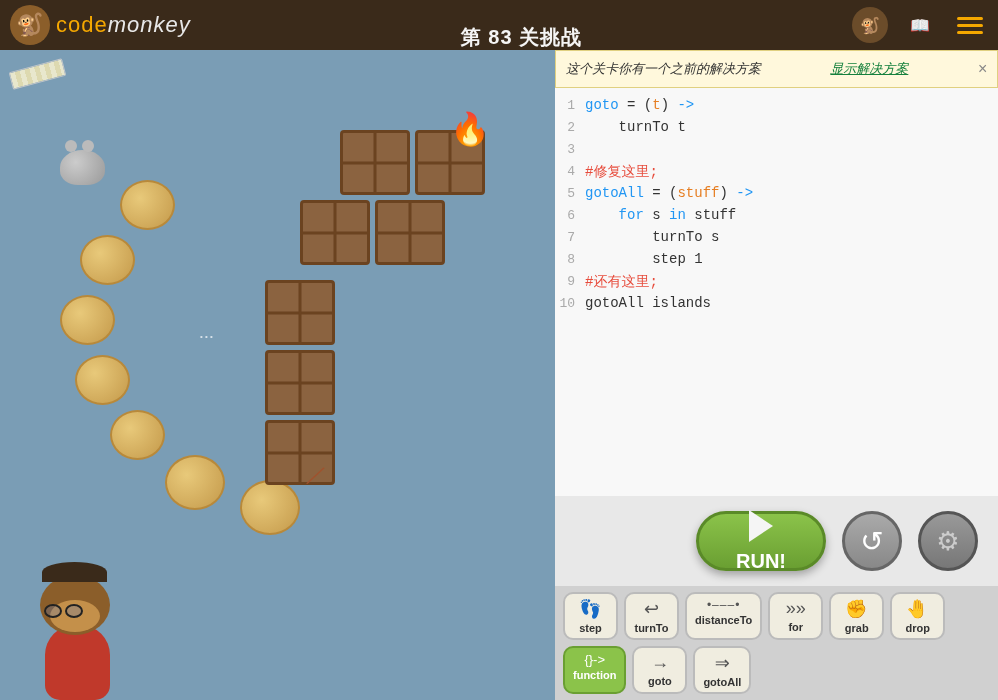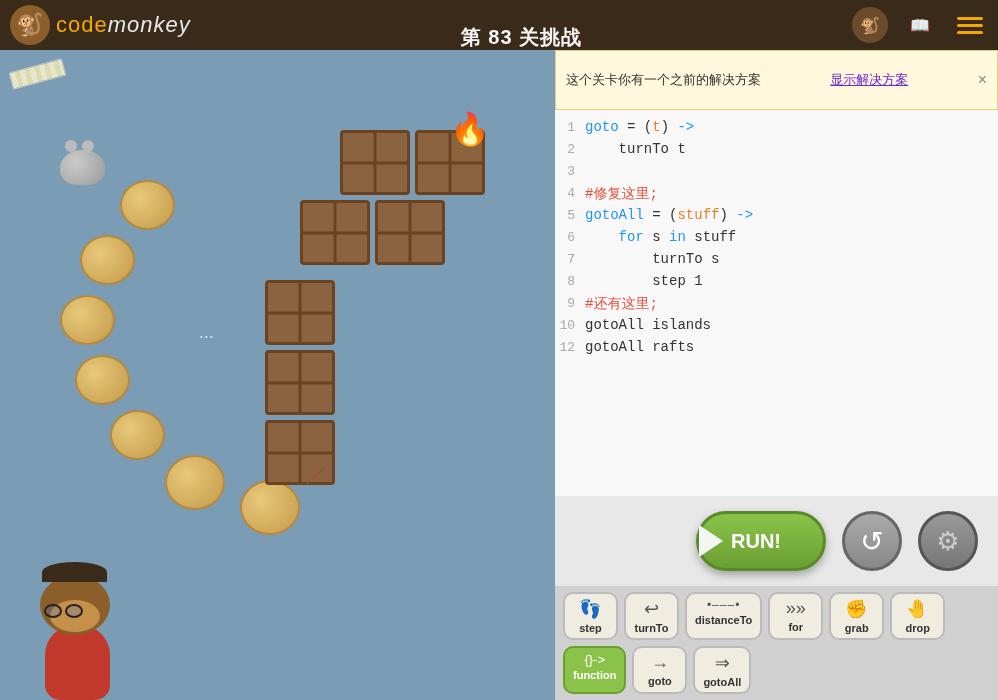--- a/index.html
+++ b/index.html
@@ -83,28 +83,29 @@
       height: 650px;
       background: #1a1a2e;
       display: flex;
       flex-direction: column;
     }
 
     
     #solution-banner {
       background: #fff8dc;
       border: 1px solid #e0d080;
-      padding: 20px 10px;
+      padding: 9px 10px;
       display: flex; align-items: center; justify-content: space-between;
       font-size: 13px;
       color: #555;
       min-height: 30px;
+      font-style: italic;
     }
     #solution-banner .banner-text { color: #333; }
-    #solution-banner .show-link { color: #6d28d9; cursor: pointer; text-decoration: underline; }
+    #solution-banner .show-link { color: #15803d; cursor: pointer; text-decoration: underline; }
     #close-banner { cursor: pointer; color: #888; font-size: 16px; }
 
     
     #code-editor {
       flex: 1;
       background: #f8f8f8;
       padding: 8px 0;
       overflow-y: auto;
       font-family: 'Courier New', monospace;
       font-size: 14px;
@@ -140,24 +141,25 @@
       align-items: center;
       justify-content: flex-end;
       padding: 0 20px;
       gap: 16px;
     }
     #run-button {
       width: 130px; height: 60px;
       background: linear-gradient(180deg, #8bc34a, #6a9f32);
       border-radius: 35px;
       border: 3px solid #5a8a28;
-      display: flex; align-items: center; justify-content: flex-start;
+      display: flex; align-items: center; justify-content: center;
       gap: 8px;
       cursor: pointer;
       box-shadow: 0 4px 8px rgba(0,0,0,0.3);
+      flex-direction: column;
     }
     .play-triangle {
       width: 0; height: 0;
       border-top: 16px solid transparent;
       border-bottom: 16px solid transparent;
       border-left: 24px solid #f5f5f5;
     }
     #run-label { color: #fff; font-size: 20px; font-weight: bold; }
     #reset-button {
       width: 60px; height: 60px;
@@ -319,24 +321,20 @@
         <span class="line-code">        step 1</span>
       </div>
       <div class="code-line">
         <span class="line-num">9</span>
         <span class="line-code kw-comment">#还有这里;</span>
       </div>
       <div class="code-line">
         <span class="line-num">10</span>
         <span class="line-code">gotoAll islands</span>
       </div>
-      <div class="code-line">
-        <span class="line-num">12</span>
-        <span class="line-code">gotoAll rafts</span>
-      </div>
     </div>
 
     <div id="run-area">
       <div id="run-button">
         <div class="play-triangle"></div>
         <span id="run-label">RUN!</span>
       </div>
       <div id="reset-button">
         <span style="font-size:28px;">↺</span>
       </div>

